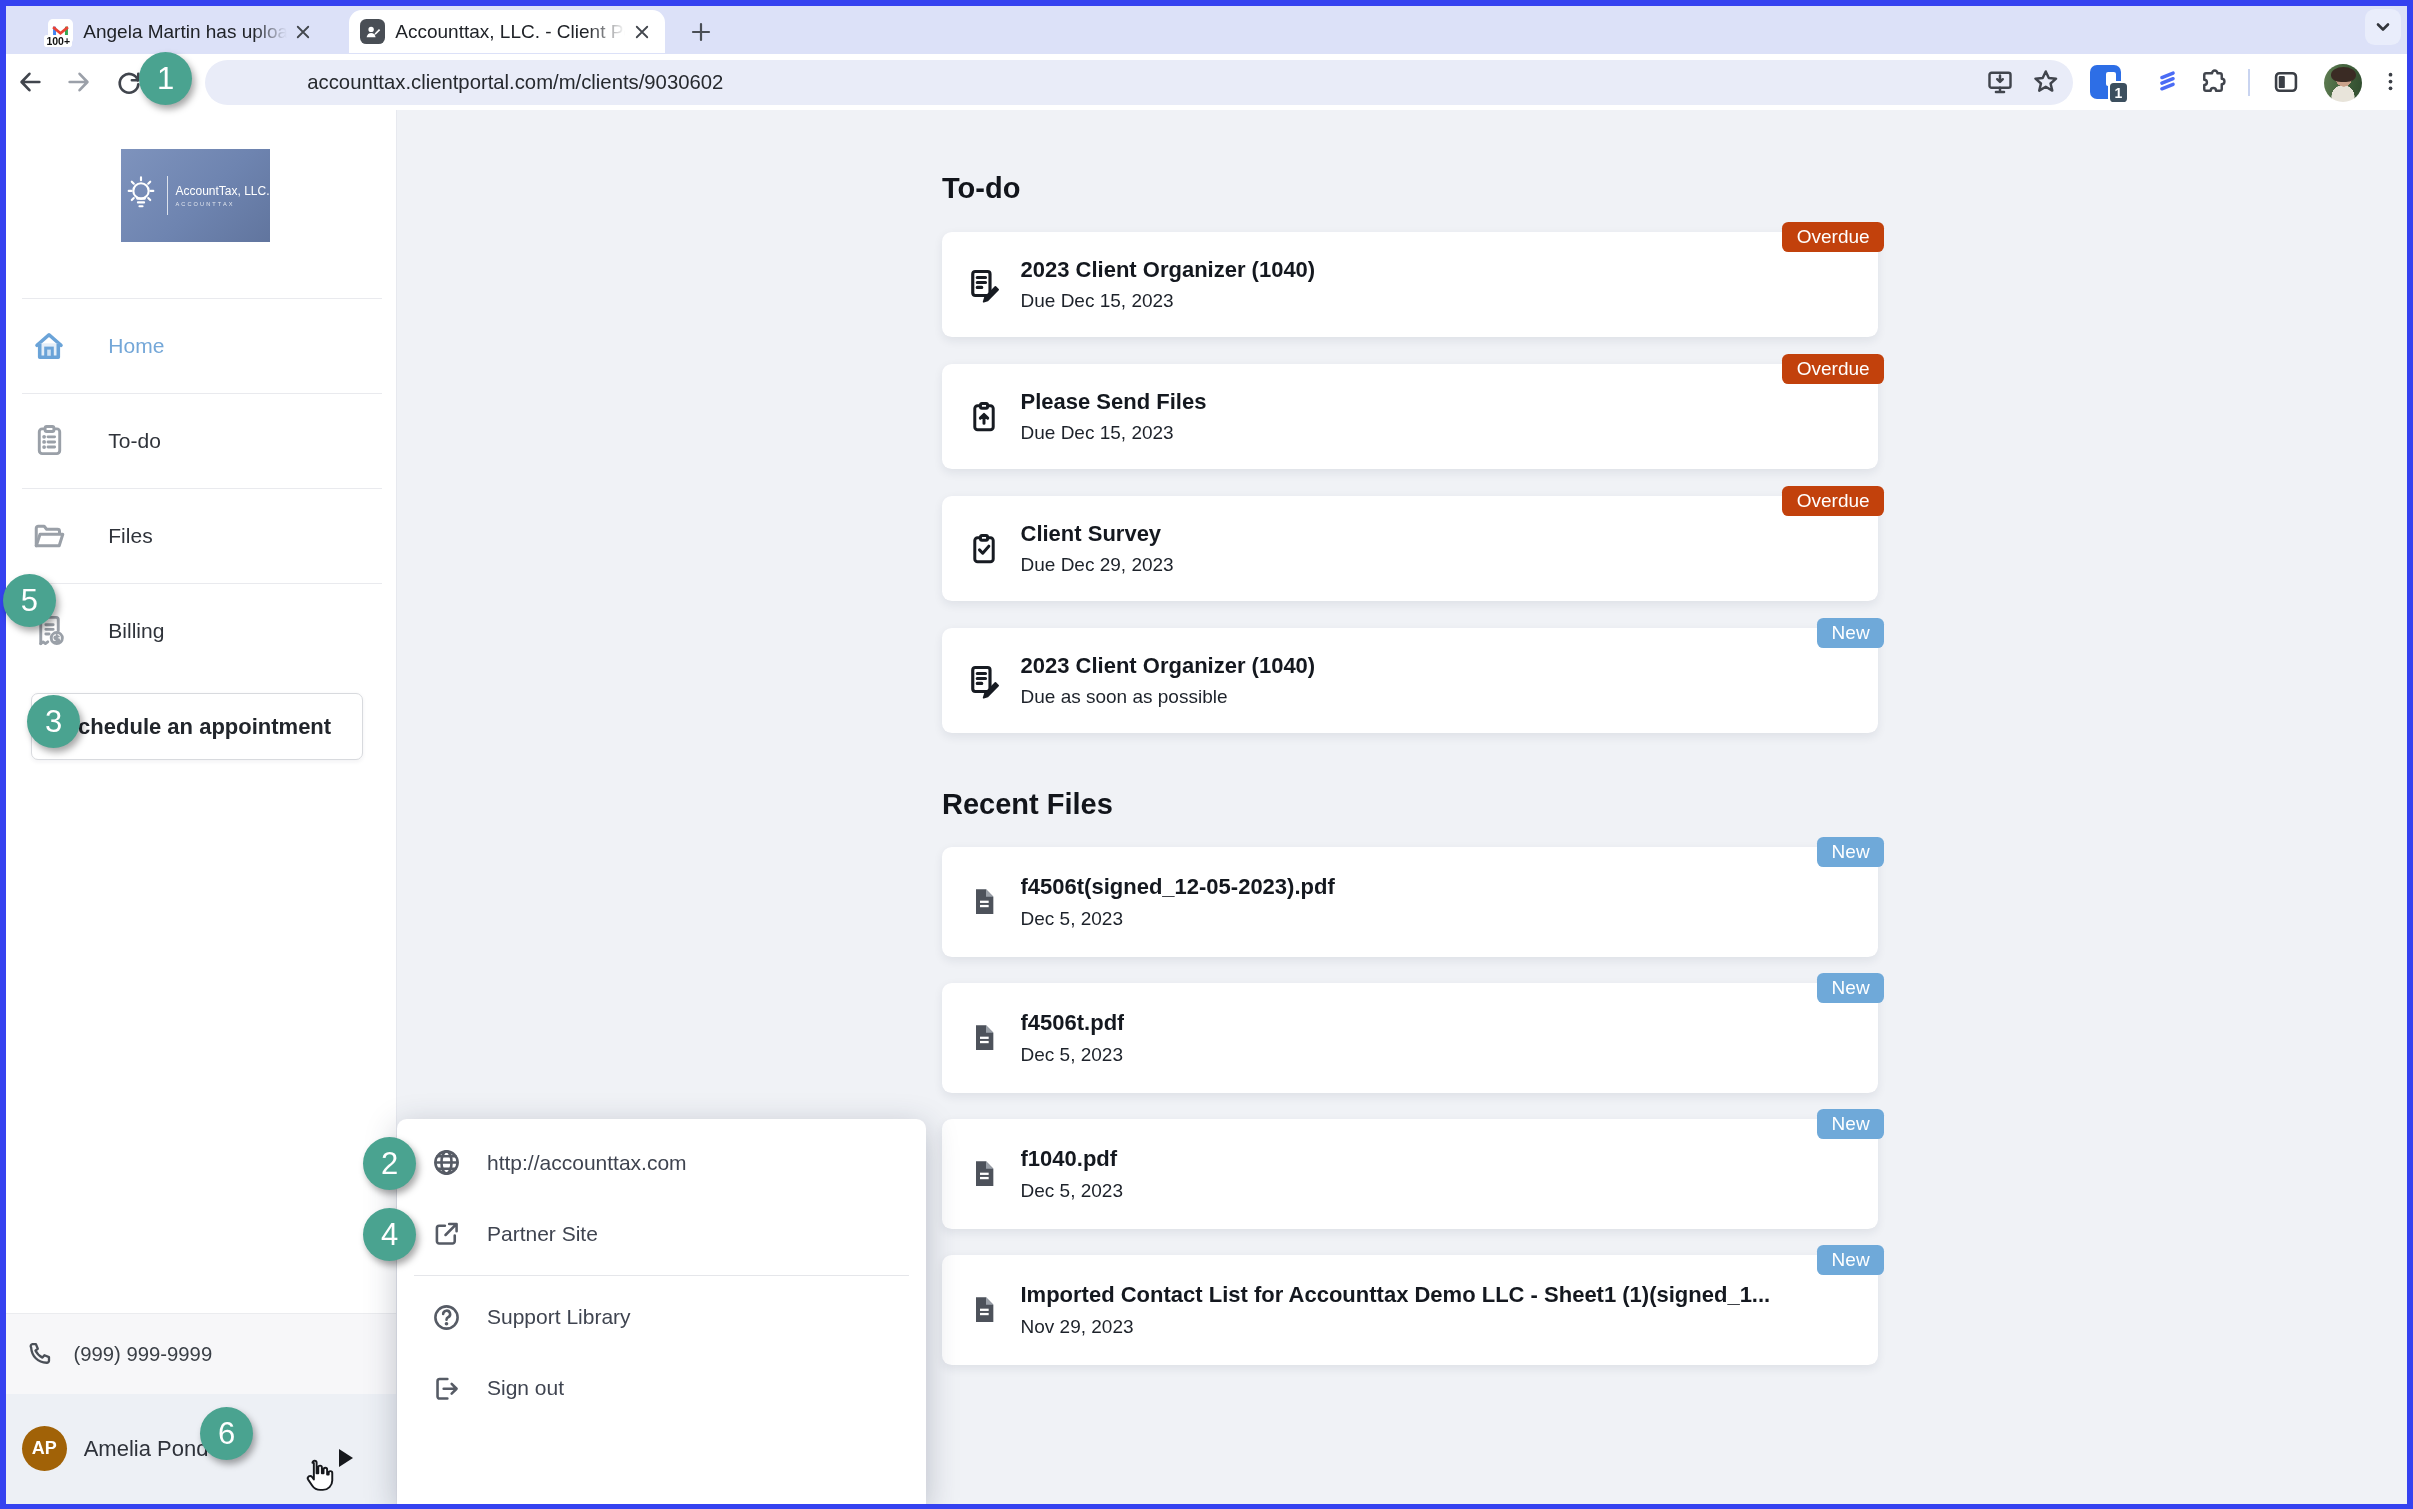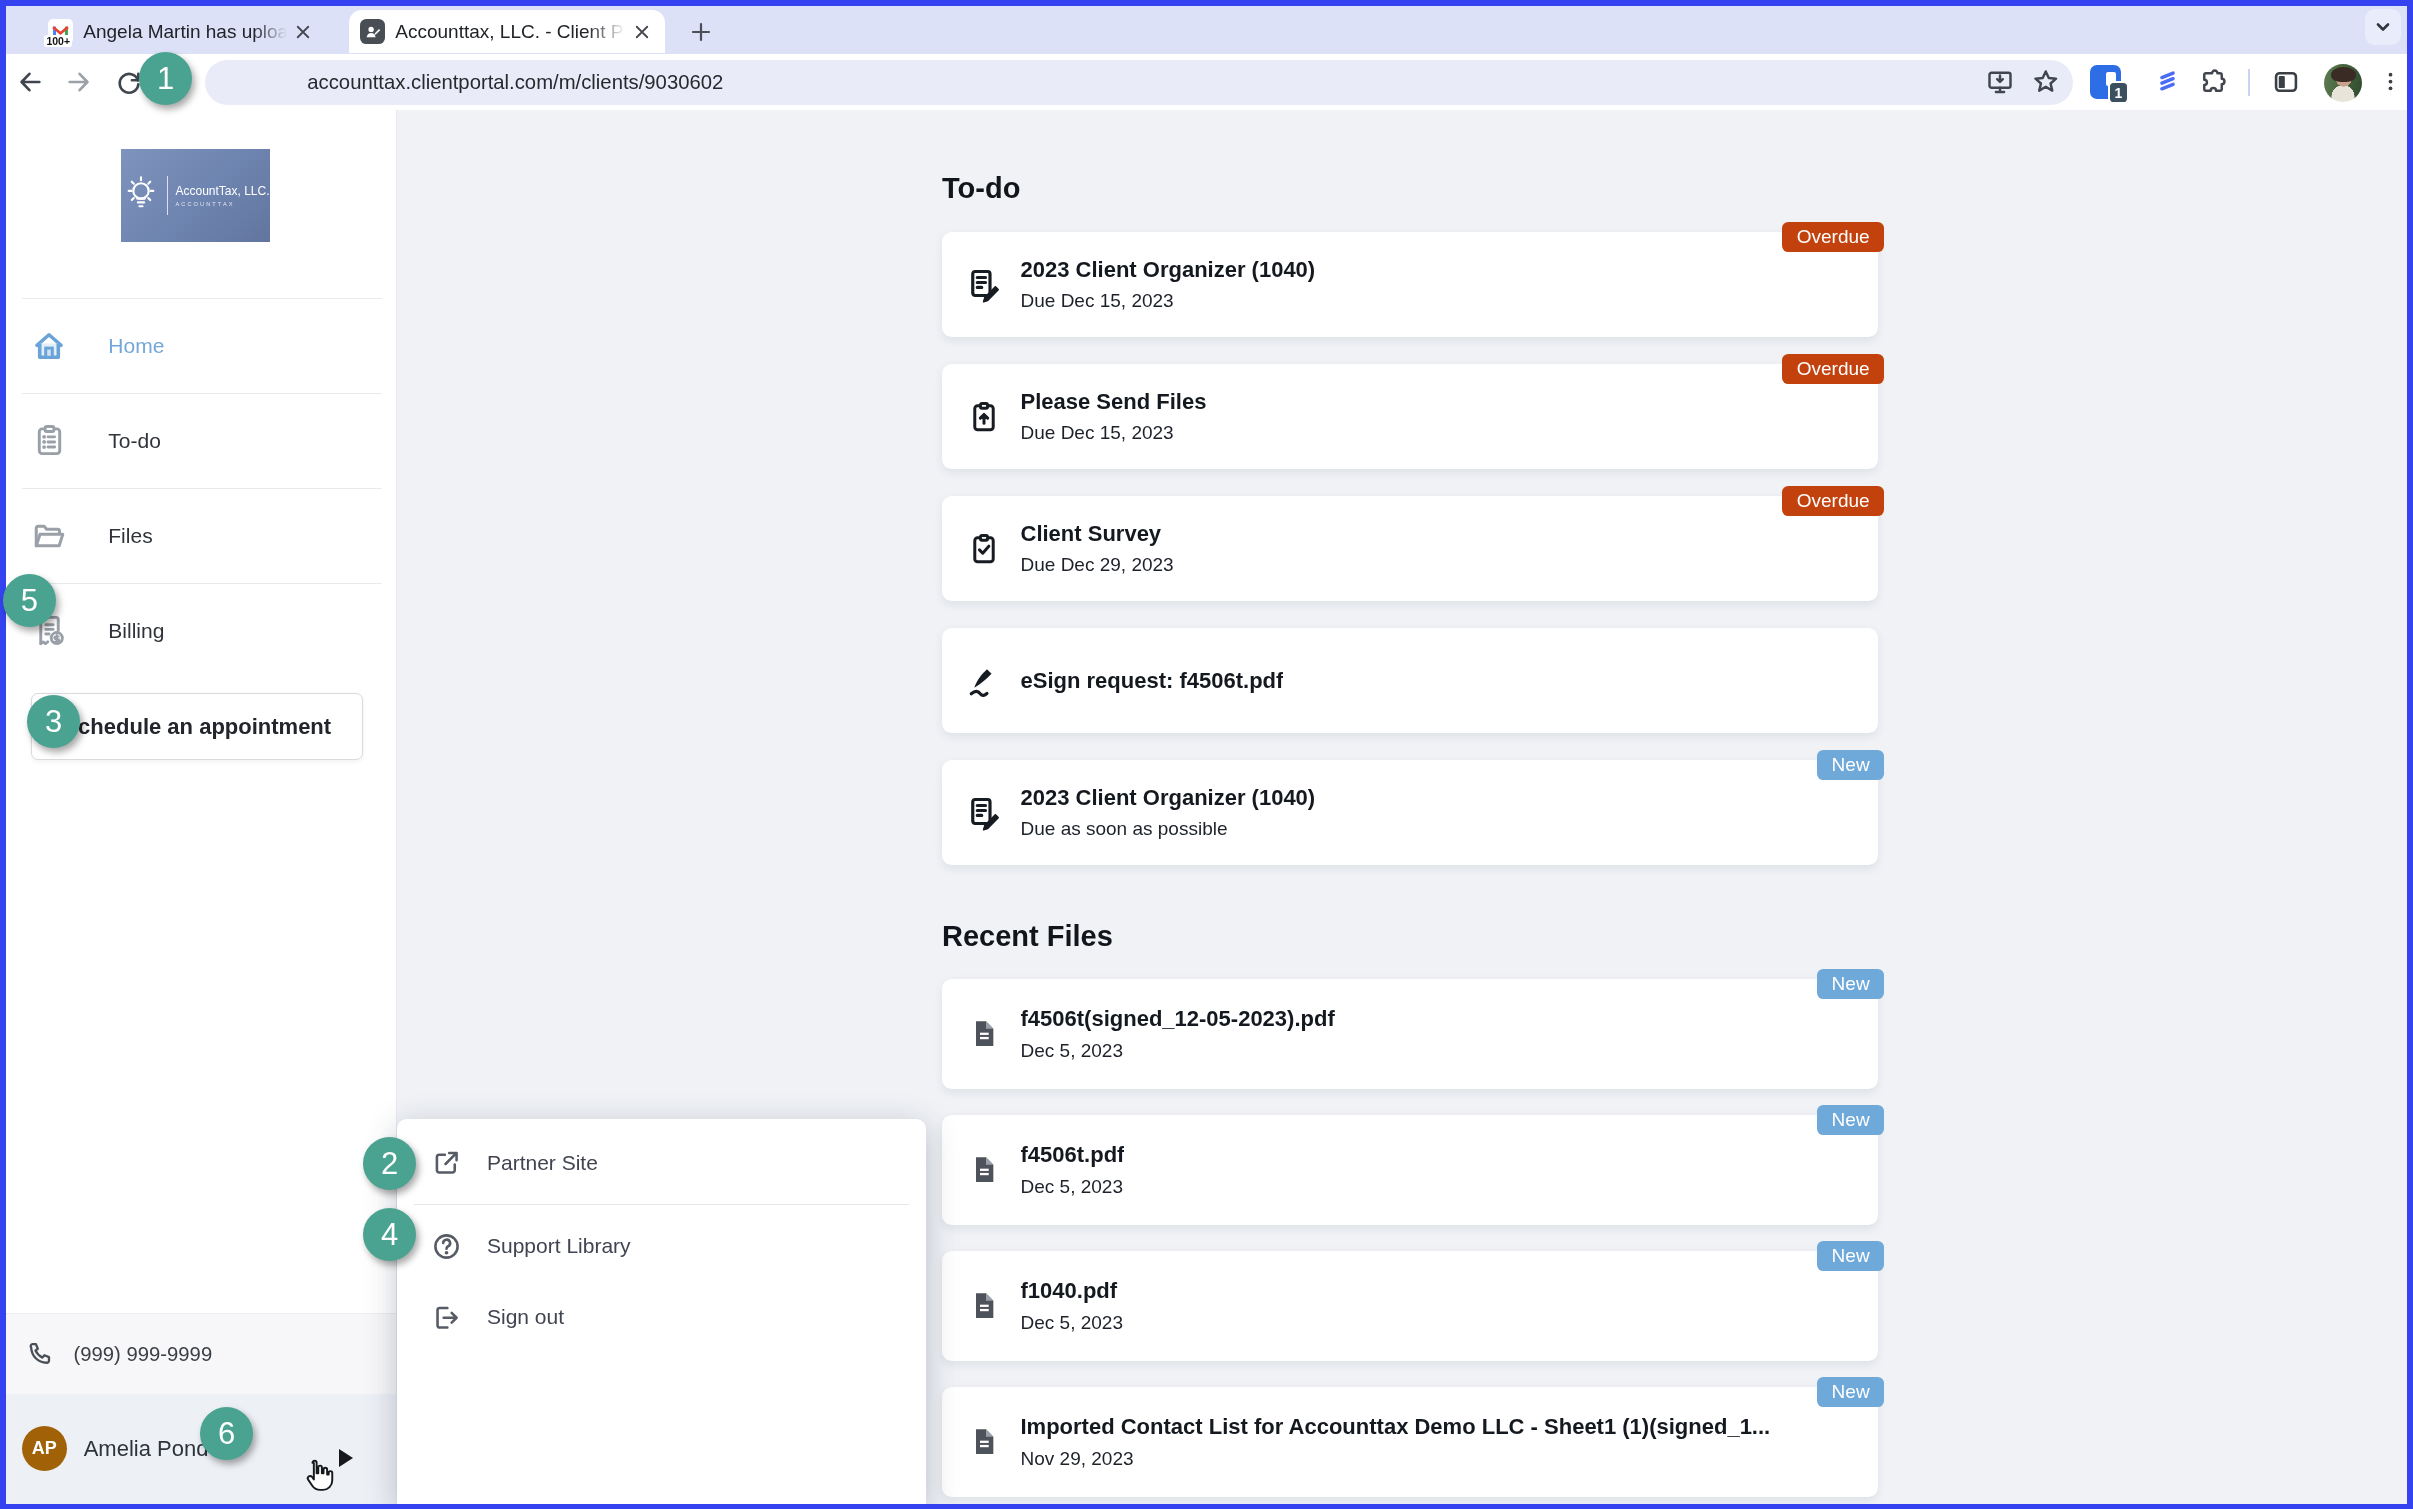--- a/index.html
+++ b/index.html
@@ -300,20 +300,30 @@
   <div class="user-row">
     <span class="ap-avatar">AP</span>
     <span class="user-name">Amelia Pond</span>
     <span class="user-caret"></span>
   </div>
 </div>
 
 <div class="popup">
   <div class="menu-item">
     <span class="menu-icon">
+      <svg width="31" height="31" viewBox="0 0 24 24" fill="none" stroke="#565b65" stroke-width="2" stroke-linecap="round">
+        <circle cx="12" cy="12" r="8.6"></circle>
+          <ellipse cx="12" cy="12" rx="3.9" ry="8.6"></ellipse>
+          <path d="M3.6 12h16.8 M5 7.2h14 M5 16.8h14"></path>
+      </svg>
+    </span>
+    <span class="menu-label">http://accounttax.com</span>
+  </div>
+  <div class="menu-item">
+    <span class="menu-icon">
       <svg width="29.5" height="29.5" viewBox="0 0 24 24" fill="none" stroke="#565b65" stroke-width="2.1" stroke-linecap="round" stroke-linejoin="round">
         <path d="M10.5 5.5H5.8A1.8 1.8 0 0 0 4 7.3v10.9A1.8 1.8 0 0 0 5.8 20h10.9a1.8 1.8 0 0 0 1.8-1.8v-4.7"></path>
         <path d="M14 4h6v6 M19.6 4.4 11 13"></path>
       </svg>
     </span>
     <span class="menu-label">Partner Site</span>
   </div>
   <div class="menu-rule"></div>
   <div class="menu-item">
     <span class="menu-icon">
@@ -378,31 +388,20 @@
             <rect x="9.5" y="2.4" width="5" height="3.4" rx="1" fill="#fff"></rect>
           <path d="M8.8 12.6l2.3 2.4 4.3-5"></path>
         </svg>
       </span>
       <span class="ctext">
         <div class="ctitle">Client Survey</div>
         <div class="csub">Due Dec 29, 2023</div>
       </span>
     </div>
 
-    <div class="card">
-      <span class="cicon">
-        <svg width="36" height="36" viewBox="0 0 24 24">
-          <path d="M5.5 16.5C7.5 11 10.5 7.5 14 4.2l3 3C13.8 10.7 10.3 13.7 5.5 16.5z" fill="#171b22"></path>
-          <path d="M3.5 20.5c2.6-2.2 4.5-2 6 0 1.3 1.6 3 1.3 4.5-.3" fill="none" stroke="#171b22" stroke-width="2.1" stroke-linecap="round"></path>
-        </svg>
-      </span>
-      <span class="ctext">
-        <div class="ctitle">eSign request: f4506t.pdf</div>
-      </span>
-    </div>
 
     <div class="card">
       <span class="badge new">New</span>
       <span class="cicon">
         <svg width="36" height="36" viewBox="0 0 24 24" fill="none" stroke="#171b22" stroke-width="2.1" stroke-linecap="round" stroke-linejoin="round">
           <rect x="4.5" y="3" width="11.5" height="16" rx="1.6"></rect>
             <path d="M7.5 7h5.5 M7.5 10.3h5.5 M7.5 13.6h3"></path>
           <path d="M12.6 20.5 19.6 13.3l1.8 1.8-7 7.2-2.6.8z" fill="#171b22" stroke-width="1.2"></path>
         </svg>
       </span>

